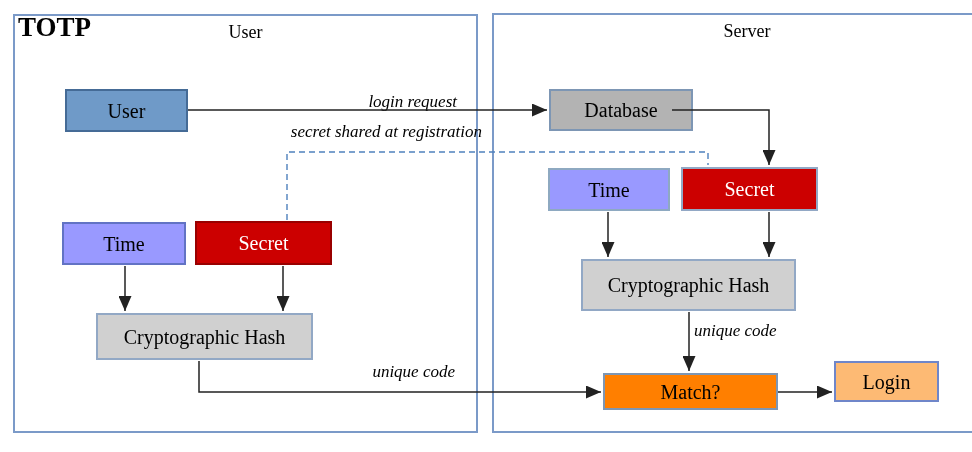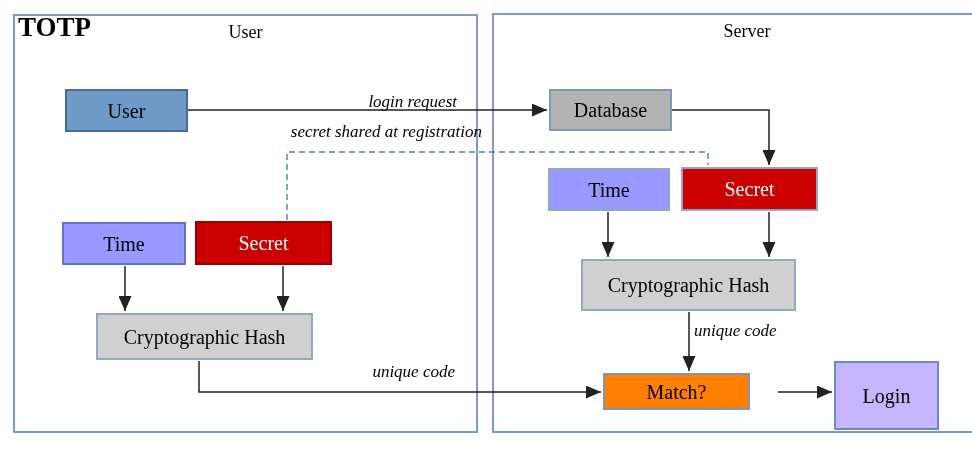--- a/index.html
+++ b/index.html
@@ -20,29 +20,29 @@
   .diagram-title {
     position:absolute; left:18px; top:15px;
     font-weight:bold; font-size:27px; line-height:24px; z-index:3;
   }
   .node {
     position:absolute; box-sizing:border-box;
     display:flex; align-items:center; justify-content:center;
     font-size:20px; line-height:1; z-index:2;
   }
   #node-user          { left:65px;  top:89px;  width:123px; height:43px; background:#6f9ac8; border:2px solid #456b96; }
-  #node-database      { left:549px; top:89px;  width:123px; height:42px; background:#b3b3b3; border:2px solid #7d96b4; }
+  #node-database      { left:549px; top:89px;  width:144px; height:42px; background:#b3b3b3; border:2px solid #7d96b4; }
   #node-time-user     { left:62px;  top:222px; width:124px; height:43px; background:#9999ff; border:2px solid #6273c4; }
   #node-secret-user   { left:195px; top:221px; width:137px; height:44px; background:#cc0000; border:2px solid #990000; color:#fff; }
   #node-hash-user     { left:96px;  top:313px; width:217px; height:47px; background:#d0d0d0; border:2px solid #92a8c5; }
   #node-time-server   { left:548px; top:168px; width:122px; height:43px; background:#9999ff; border:2px solid #8ea9c1; }
   #node-secret-server { left:681px; top:167px; width:137px; height:44px; background:#cc0000; border:2px solid #92a8c5; color:#fff; }
   #node-hash-server   { left:581px; top:259px; width:215px; height:52px; background:#d0d0d0; border:2px solid #92a8c5; }
-  #node-match         { left:603px; top:373px; width:147px; height:37px; background:#ff7f00; border:2px solid #7d96b4; }
-  #node-login         { left:834px; top:361px; width:105px; height:69px; background:#c4b5fd; border:2px solid #6f86c9; }
+  #node-match         { left:603px; top:373px; width:175px; height:37px; background:#ff7f00; border:2px solid #7d96b4; }
+  #node-login         { left:834px; top:361px; width:105px; height:41px; background:#fdba74; border:2px solid #6f86c9; }
   .edge-label {
     position:absolute; font-style:italic; font-size:17px;
     line-height:15px; white-space:nowrap; z-index:3;
   }
   #label-login-request { right:515px; top:94px;  }
   #label-secret-shared { right:490px; top:124px; }
   #label-unique-user   { right:517px; top:364px; }
   #label-unique-server { left:694px;  top:323px; }
   #connector-layer {
     position:absolute; left:0; top:0; width:972px; height:452px;

